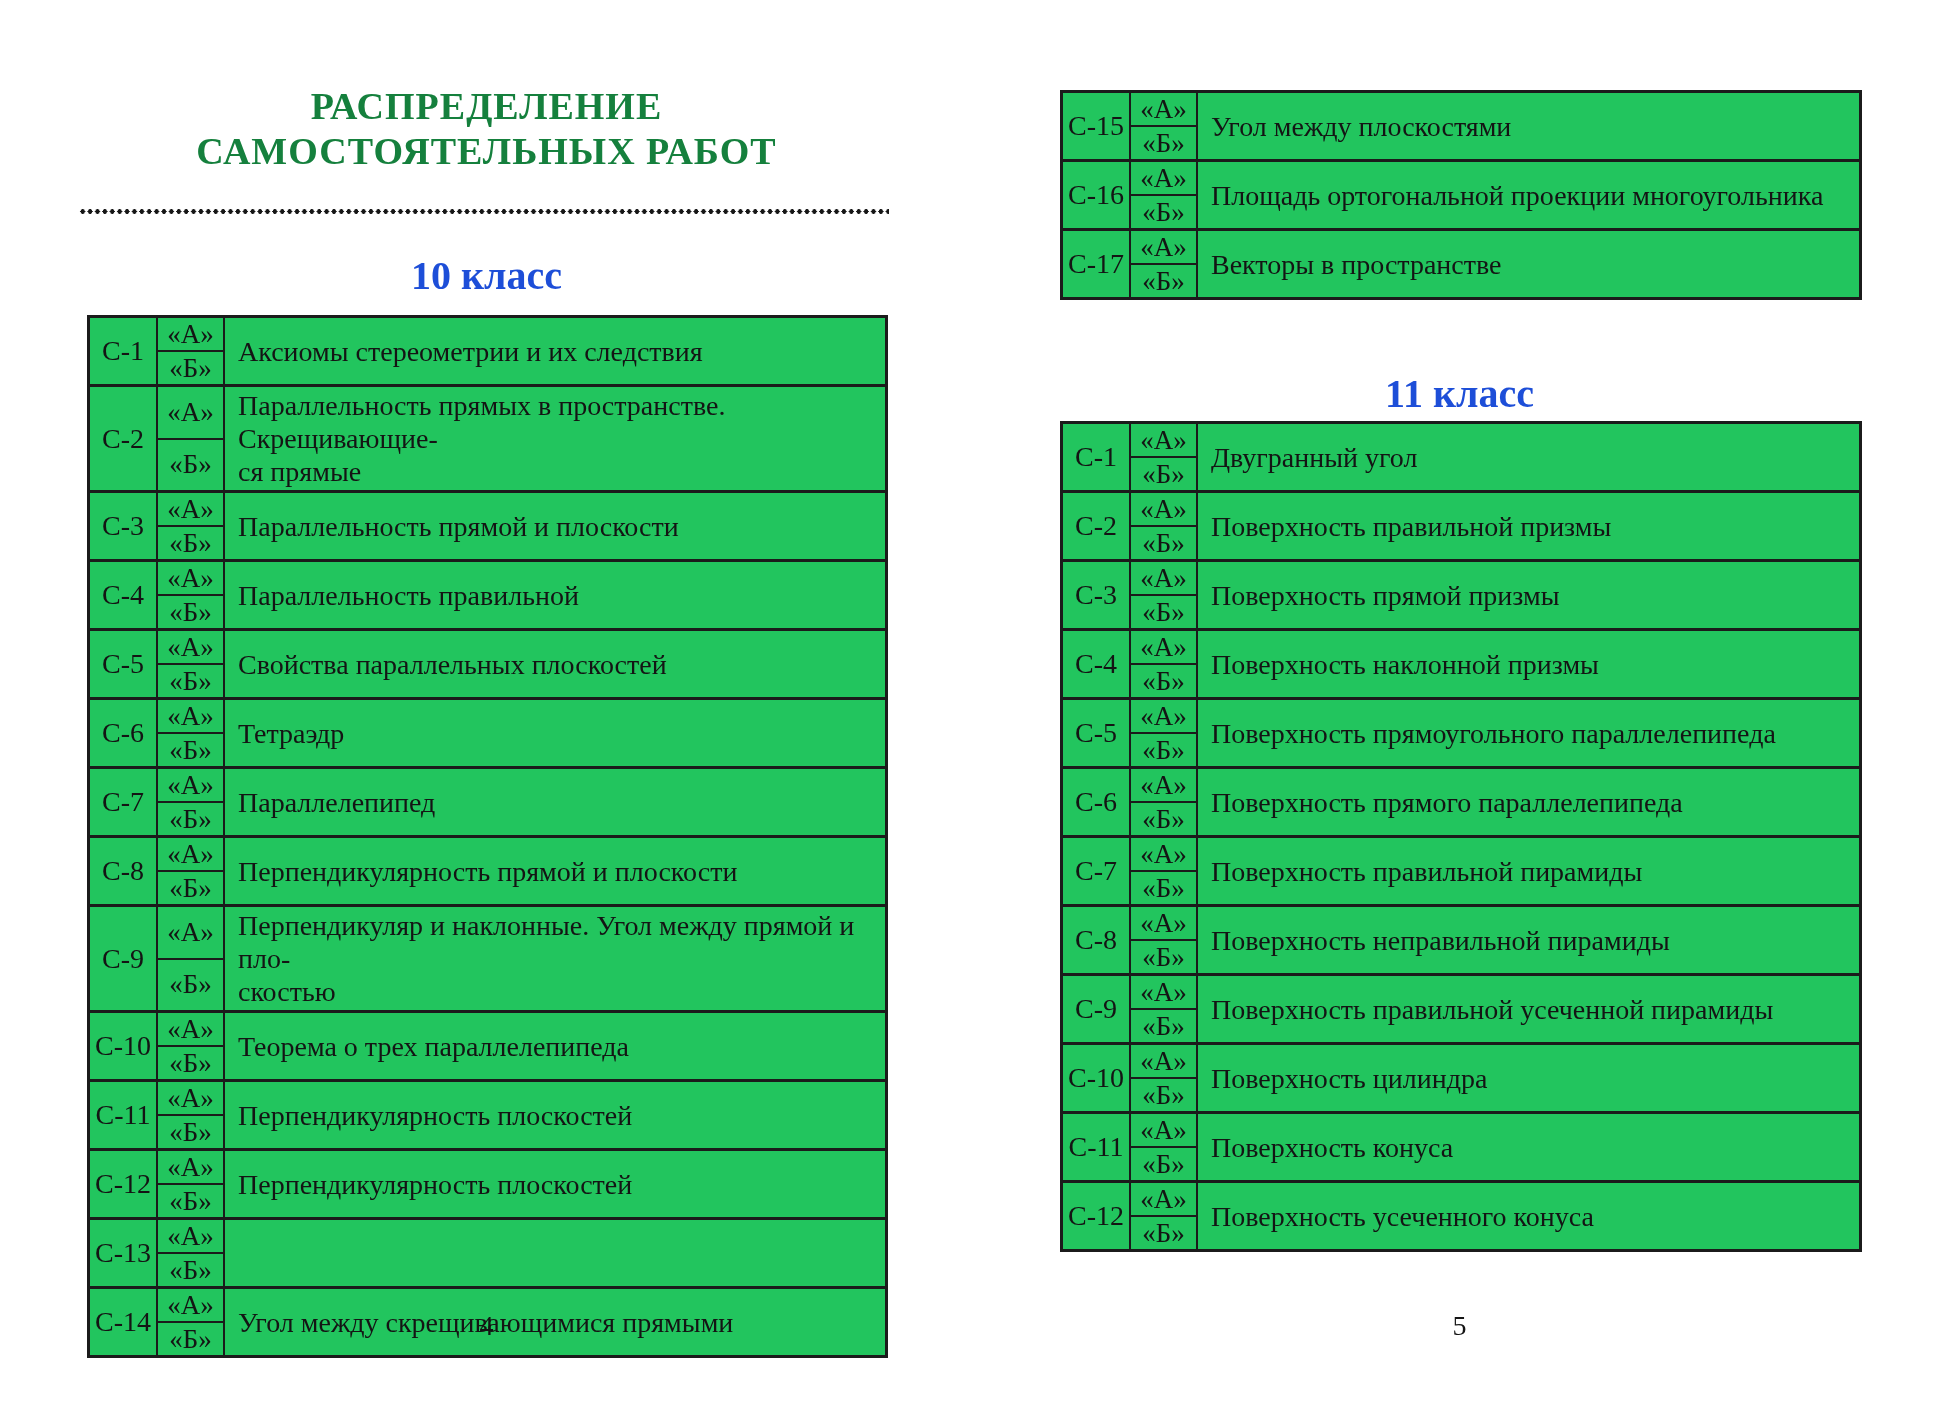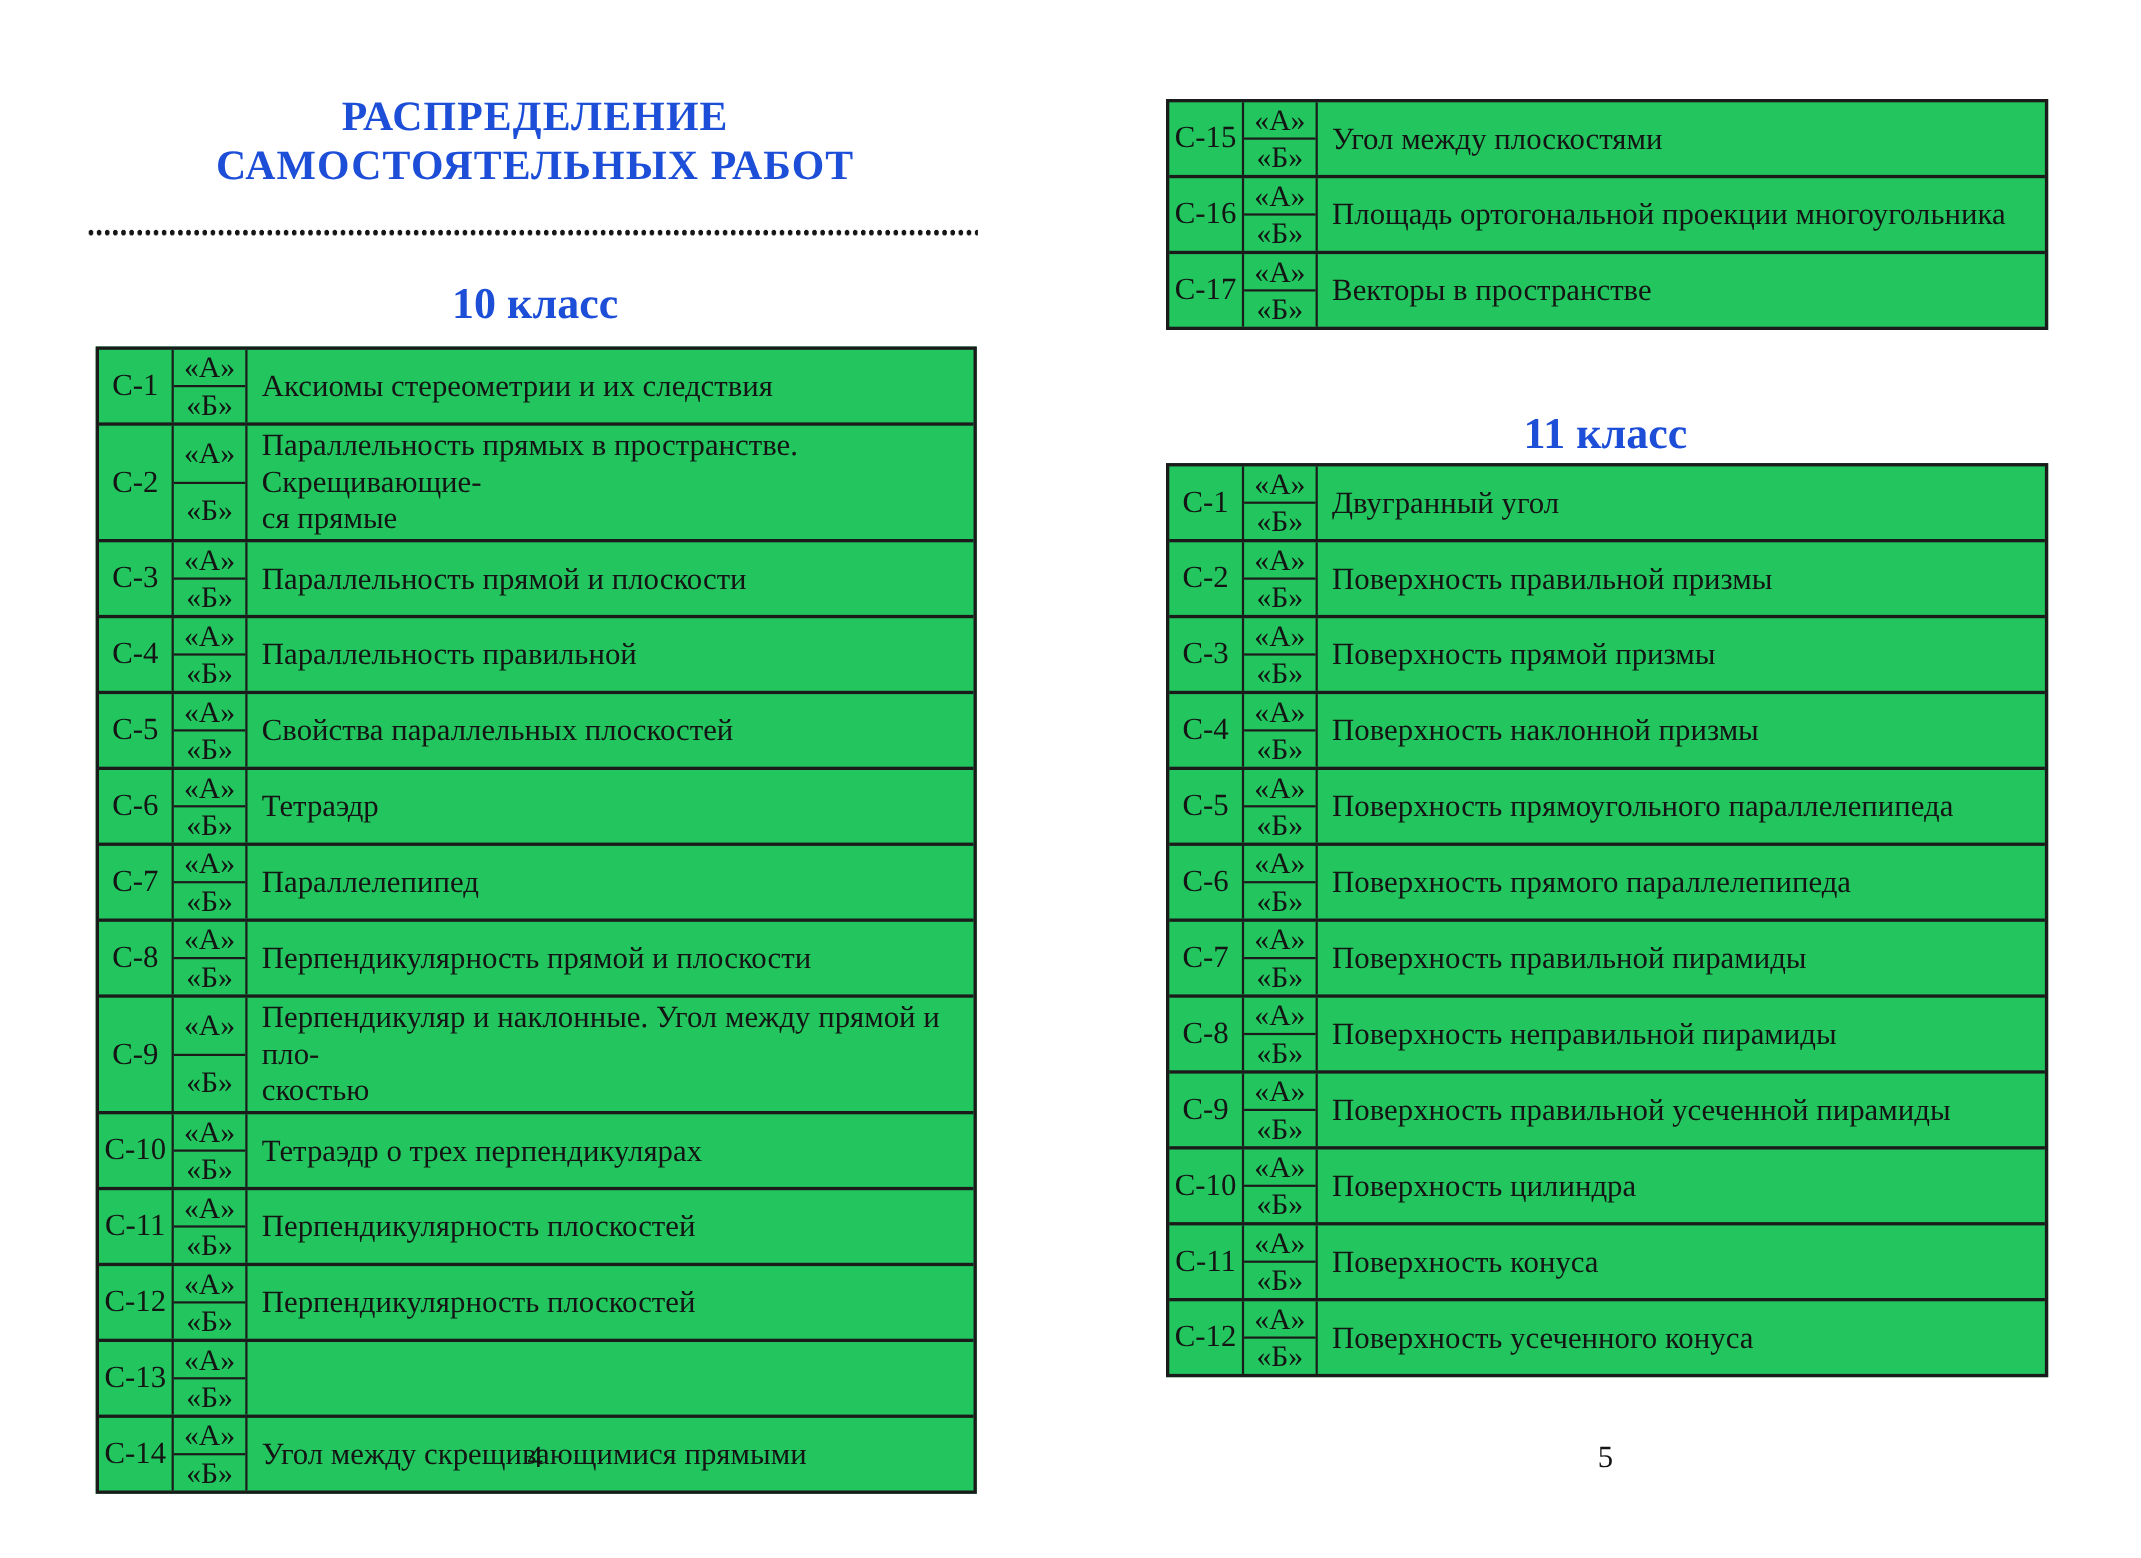--- a/index.html
+++ b/index.html
@@ -11,21 +11,21 @@
     position: relative;
     overflow: hidden;
   }
   .page { position: absolute; top: 0; width: 973px; height: 1416px; }
   #page-left  { left: 0; }
   #page-right { left: 973px; }
 
   .main-title {
     position: absolute; top: 84px; left: 0; width: 100%;
     text-align: center; font-weight: bold; font-size: 38px; line-height: 45px;
-    letter-spacing: 1px; color: #1d4ed8;
+    letter-spacing: 1px; color: #15803d;
   }
   .dotted-rule {
     position: absolute; top: 209px; left: 79px; width: 810px; height: 5px;
     background-image: radial-gradient(circle closest-side, #161616 92%, rgba(0,0,0,0) 100%);
     background-size: 7.4px 5px; background-repeat: repeat-x; background-position: 0 50%;
   }
   .class-heading {
     position: absolute; left: 0; width: 100%;
     text-align: center; font-weight: bold; font-size: 40px; line-height: 48px;
     color: #1d4ed8;
@@ -159,21 +159,21 @@
       </div>
       <div class="cell-topic">Перпендикуляр и наклонные. Угол между прямой и пло-
 скостью</div>
     </div>
       <div class="trow">
       <div class="cell-id">С-10</div>
       <div class="cell-ab">
         <div class="ab-half ab-a">«А»</div>
         <div class="ab-half ab-b">«Б»</div>
       </div>
-      <div class="cell-topic">Тетраэдр о трех перпендикулярах</div>
+      <div class="cell-topic">Теорема о трех параллелепипеда</div>
     </div>
       <div class="trow">
       <div class="cell-id">С-11</div>
       <div class="cell-ab">
         <div class="ab-half ab-a">«А»</div>
         <div class="ab-half ab-b">«Б»</div>
       </div>
       <div class="cell-topic">Перпендикулярность плоскостей</div>
     </div>
       <div class="trow">

